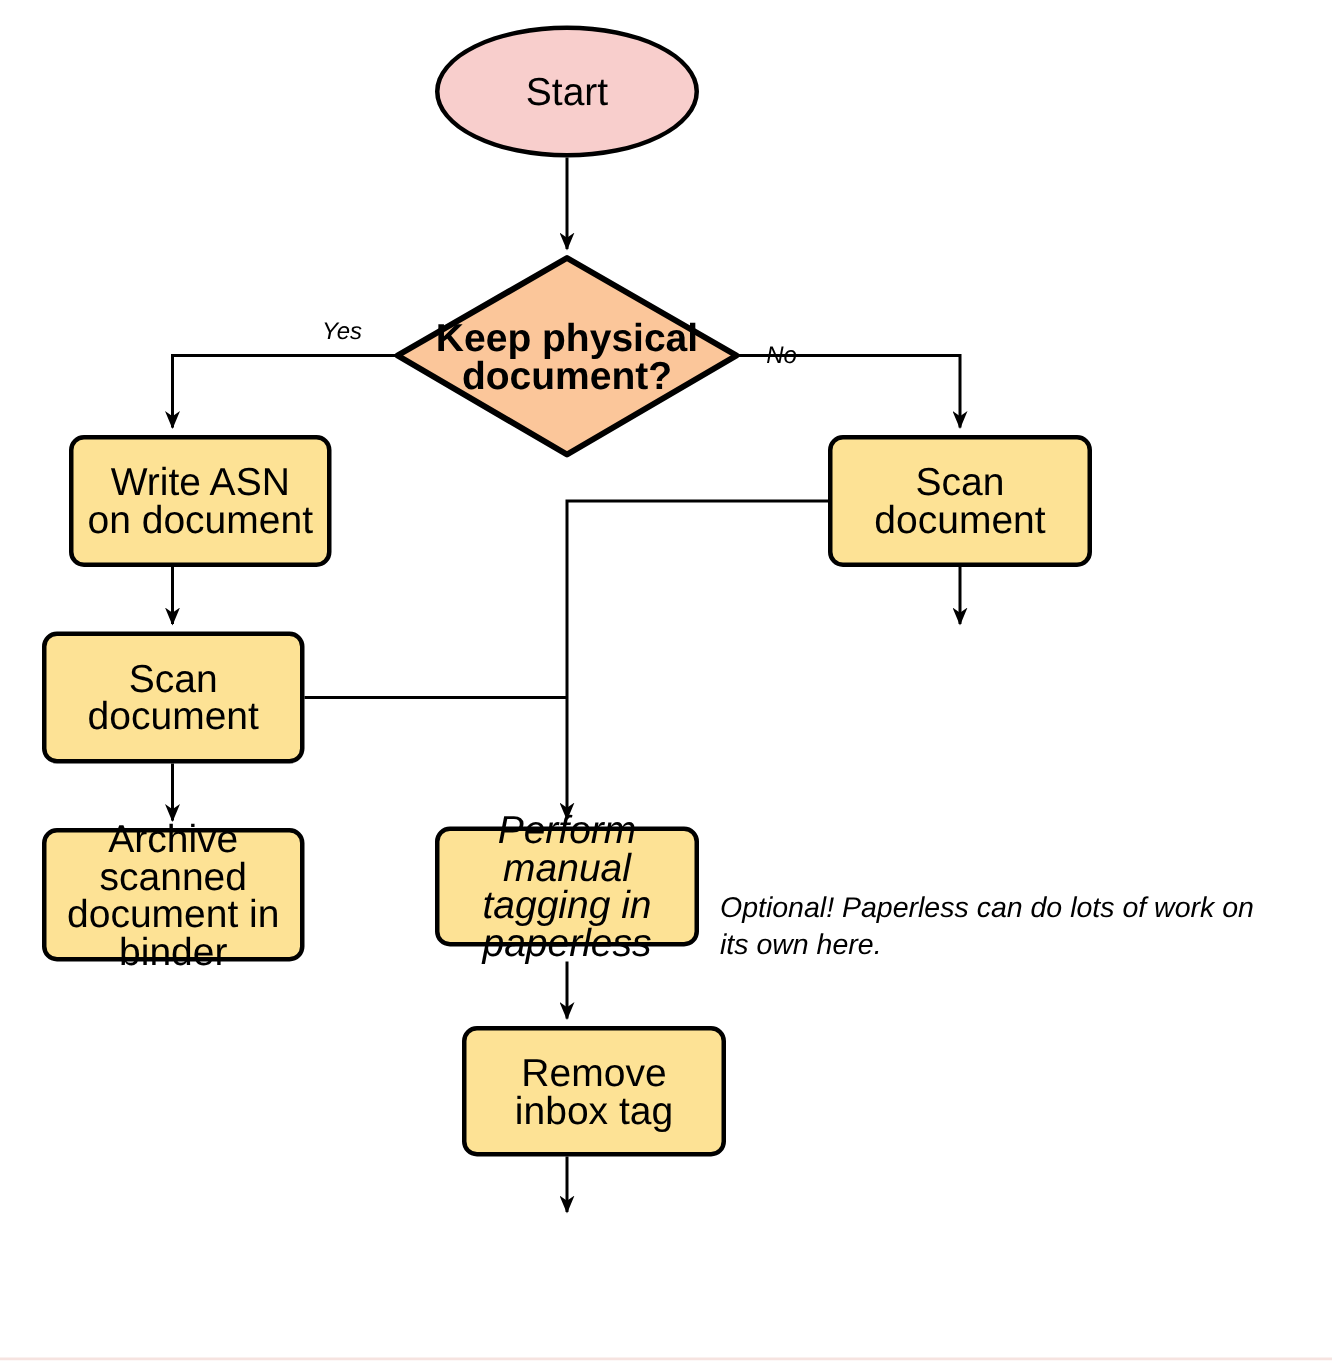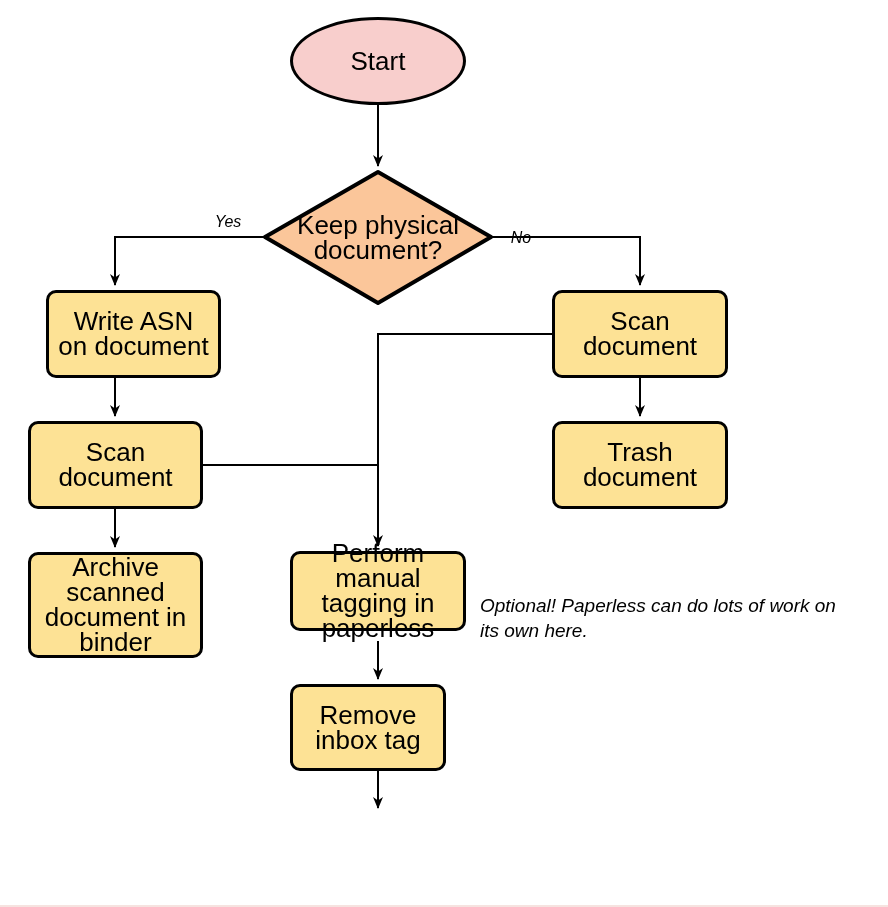--- a/index.html
+++ b/index.html
@@ -13,21 +13,21 @@
     position:absolute; display:flex; align-items:center; justify-content:center;
     text-align:center; white-space:pre-line; font-size:26px; line-height:25px;
     box-sizing:border-box;
   }
   .terminal {
     background:var(--terminal-fill); border:3.5px solid #000; border-radius:50%;
   }
   .process {
     background:var(--process-fill); border:3px solid #000; border-radius:10px;
   }
-  .diamond-label { background:transparent; }
+  .diamond-label { background:transparent;font-weight:bold; }
   .edge-label {
     position:absolute; font-size:16px; line-height:25px; text-align:center;font-style:italic;
   }
   .annotation {
     position:absolute; font-size:19px; line-height:25px; font-style:italic;
     white-space:pre-line;
   }
 </style>
 </head>
 <body>
@@ -62,32 +62,31 @@
 
   <div class="edge-label" style="left:203px; top:209px; width:50px;">Yes</div>
 
   <div class="edge-label" style="left:496px; top:225px; width:50px;">No</div>
 
   <div class="node process" style="left:28px; top:290px; width:175px; height:88px;margin-left:18px;">Write ASN
 on document</div>
 
   <div class="node process" style="left:28px; top:421px; width:175px; height:88px;">Scan document</div>
 
-  <div class="node process" style="left:28px; top:552px; width:175px; height:106px;">Archive scanned
+  <div class="node process" style="left:28px; top:552px; width:175px; height:89px;">Archive scanned
 document in
 binder</div>
 
   <div class="node process" style="left:552px; top:290px; width:176px; height:88px;">Scan document</div>
 
-  <div class="node process" style="left:552px; top:421px; width:176px; height:88px;">Trash document</div>
 
-  <div class="node process" style="left:290px; top:551px; width:176px; height:80px;">Perform manual
+  <div class="node process" style="left:290px; top:551px; width:176px; height:80px;font-style:italic;">Perform manual
 tagging in
 paperless</div>
 
-  <div class="node process" style="left:290px; top:684px; width:156px; height:87px;">Remove
+  <div class="node process" style="left:308px; top:684px; width:176px; height:87px;">Remove
 inbox tag</div>
 
 
   <div class="annotation" style="left:480px; top:593px; width:420px;">Optional! Paperless can do lots of work on
 its own here.</div>
 
 </div>
 
 </body></html>

